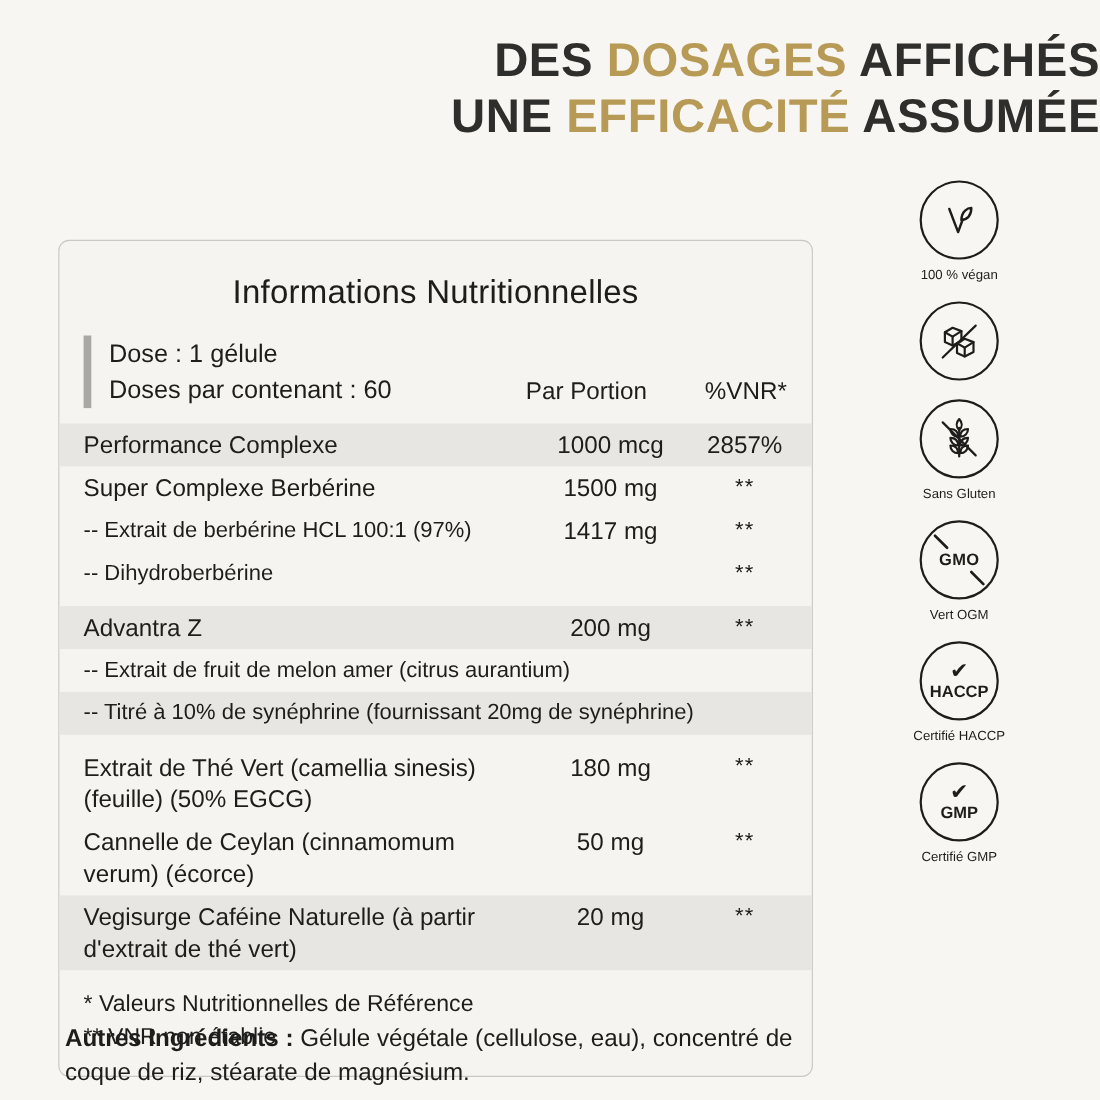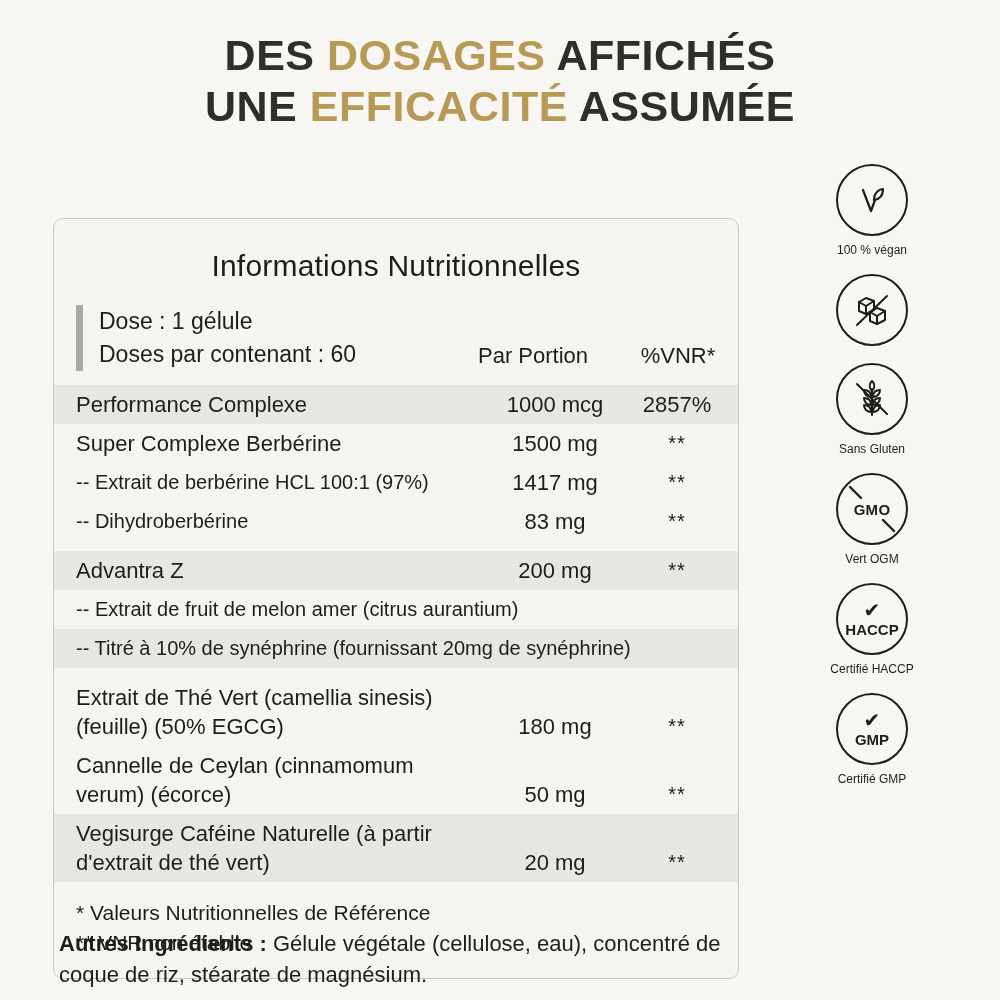--- a/index.html
+++ b/index.html
@@ -10,21 +10,21 @@
     background: #f7f6f2;
     font-family: "Liberation Sans", sans-serif;
     color: #1d1d1b;
     overflow: hidden;
     position: relative;
   }
 
   
   .headline {
     padding-top: 30px;
-    text-align: center;
+    text-align: right;
     line-height: 1.18;
   }
   .headline-line {
     font-size: 43px;
     font-weight: bold;
     letter-spacing: 0.5px;
     color: #2e2e2c;
     white-space: nowrap;
   }
   .gold { color: #b89a57; }
@@ -91,21 +91,21 @@
     padding-bottom: 2px;
   }
   .col-head .c-portion { width: 150px; text-align: left; }
   .col-head .c-vnr { width: 100px; text-align: center; }
 
   
   .table { margin-top: 14px; }
 
   .row {
     display: flex;
-    align-items: flex-end;
+    align-items: flex-start;
     padding: 5px 14px 5px 22px;
     min-height: 30px;
   }
   .row.shaded { background: #e7e6e2; }
   .row.plain { background: transparent; }
 
   .cell-name {
     flex: 1;
     font-size: 22px;
     line-height: 29px;
@@ -229,21 +229,20 @@
           <div class="cell-amount">1500 mg</div>
           <div class="cell-vnr stars">**</div>
         </div>
         <div class="row plain">
           <div class="cell-name sub">-- Extrait de berbérine HCL 100:1 (97%)</div>
           <div class="cell-amount">1417 mg</div>
           <div class="cell-vnr stars">**</div>
         </div>
         <div class="row plain">
           <div class="cell-name sub">-- Dihydroberbérine</div>
-          <div class="cell-amount">83 mg</div>
           <div class="cell-vnr stars">**</div>
         </div>
         <div class="row-gap"></div>
         <div class="row shaded">
           <div class="cell-name">Advantra Z</div>
           <div class="cell-amount">200 mg</div>
           <div class="cell-vnr stars">**</div>
         </div>
         <div class="row plain">
           <div class="cell-name sub wide">-- Extrait de fruit de melon amer (citrus aurantium)</div>

